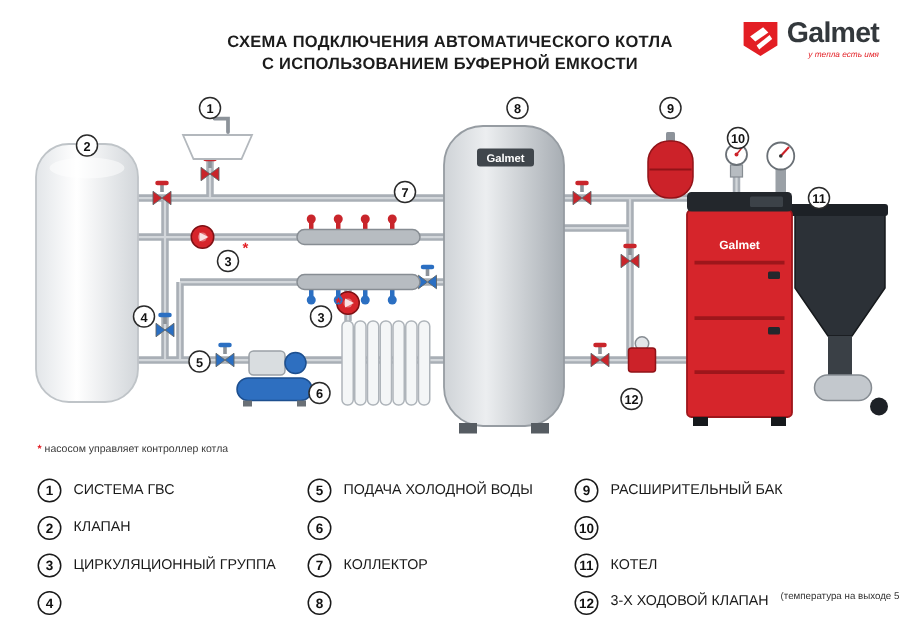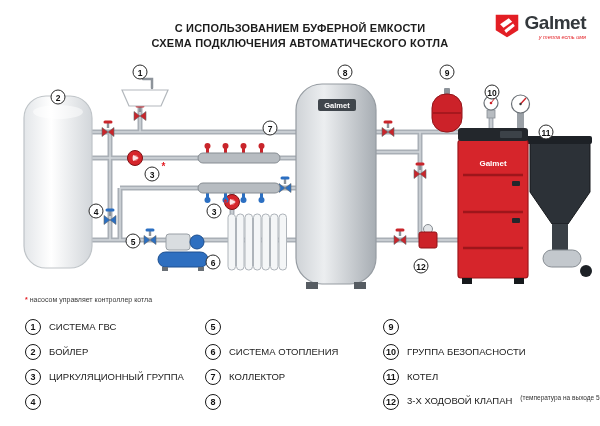--- a/index.html
+++ b/index.html
@@ -32,22 +32,22 @@
   .legend-labelwrap { display:flex; }
   .legend-labelwrap .legend-label { line-height:12px; margin-top:1px; }
   .legend-sub { margin-left:8px; font-size:6.5px; color:#333; line-height:8px; white-space:nowrap; }
 </style>
 </head>
 <body>
 
 <div class="page">
 
   <div class="title">
+    <div>СХЕМА ПОДКЛЮЧЕНИЯ АВТОМАТИЧЕСКОГО КОТЛА</div>
     <div>С ИСПОЛЬЗОВАНИЕМ БУФЕРНОЙ ЕМКОСТИ</div>
-    <div>СХЕМА ПОДКЛЮЧЕНИЯ АВТОМАТИЧЕСКОГО КОТЛА</div>
   </div>
 
   <div class="logo">
     <svg width="26" height="26" viewBox="0 0 30 30">
       <path d="M2,2 h26 v18 l-13,8 -13,-8 z" fill="#e31e24"></path>
       <path d="M7,13 L17,6 L21,10 L11,17 Z" fill="#fff"></path>
       <path d="M12,20 L22,12 L24,15 L14,23 Z" fill="#fff"></path>
     </svg>
     <div>
       <div class="logo-brand">Galmet</div>
@@ -266,53 +266,53 @@
   </div>
 
   <div class="legend">
     <div class="legend-col" style="left:25px">
       <div class="legend-item">
           <span class="legend-num">1</span>
           <span class="legend-label">СИСТЕМА ГВС</span>
         </div>
       <div class="legend-item">
           <span class="legend-num">2</span>
-          <span class="legend-label">БОЙЛЕР</span>
+          <span class="legend-label">КЛАПАН</span>
         </div>
       <div class="legend-item">
           <span class="legend-num">3</span>
           <span class="legend-label">ЦИРКУЛЯЦИОННЫЙ ГРУППА</span>
         </div>
       <div class="legend-item">
           <span class="legend-num">4</span>
         </div>
     </div>
     <div class="legend-col" style="left:205px">
       <div class="legend-item">
           <span class="legend-num">5</span>
+          <span class="legend-label">ПОДАЧА ХОЛОДНОЙ ВОДЫ</span>
         </div>
       <div class="legend-item">
           <span class="legend-num">6</span>
-          <span class="legend-label">СИСТЕМА ОТОПЛЕНИЯ</span>
         </div>
       <div class="legend-item">
           <span class="legend-num">7</span>
           <span class="legend-label">КОЛЛЕКТОР</span>
         </div>
       <div class="legend-item">
           <span class="legend-num">8</span>
         </div>
     </div>
     <div class="legend-col" style="left:383px">
       <div class="legend-item">
           <span class="legend-num">9</span>
+          <span class="legend-label">РАСШИРИТЕЛЬНЫЙ БАК</span>
         </div>
       <div class="legend-item">
           <span class="legend-num">10</span>
-          <span class="legend-label">ГРУППА БЕЗОПАСНОСТИ</span>
         </div>
       <div class="legend-item">
           <span class="legend-num">11</span>
           <span class="legend-label">КОТЕЛ</span>
         </div>
       <div class="legend-item">
         <span class="legend-num">12</span>
         <span class="legend-labelwrap">
           <span class="legend-label">3-Х ХОДОВОЙ КЛАПАН</span>
           <span class="legend-sub">(температура на выходе 55-60°)</span>

